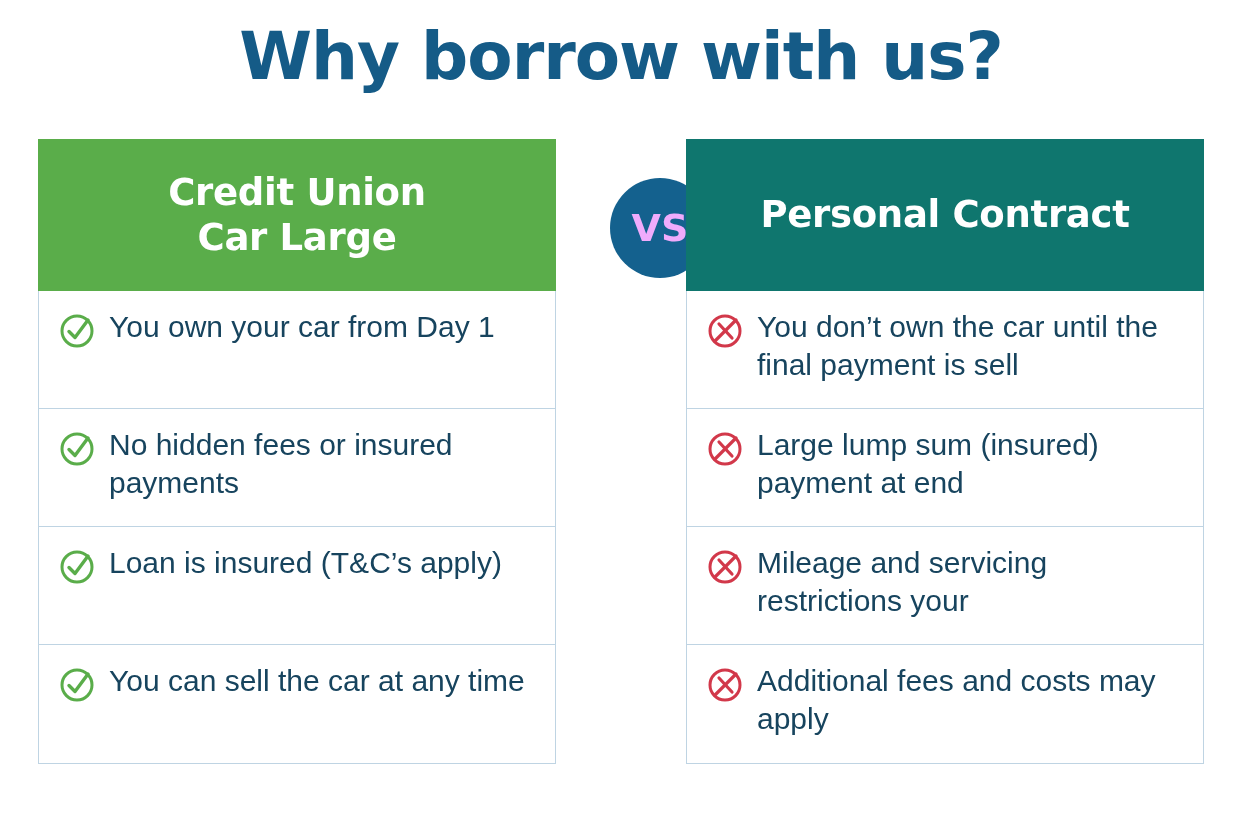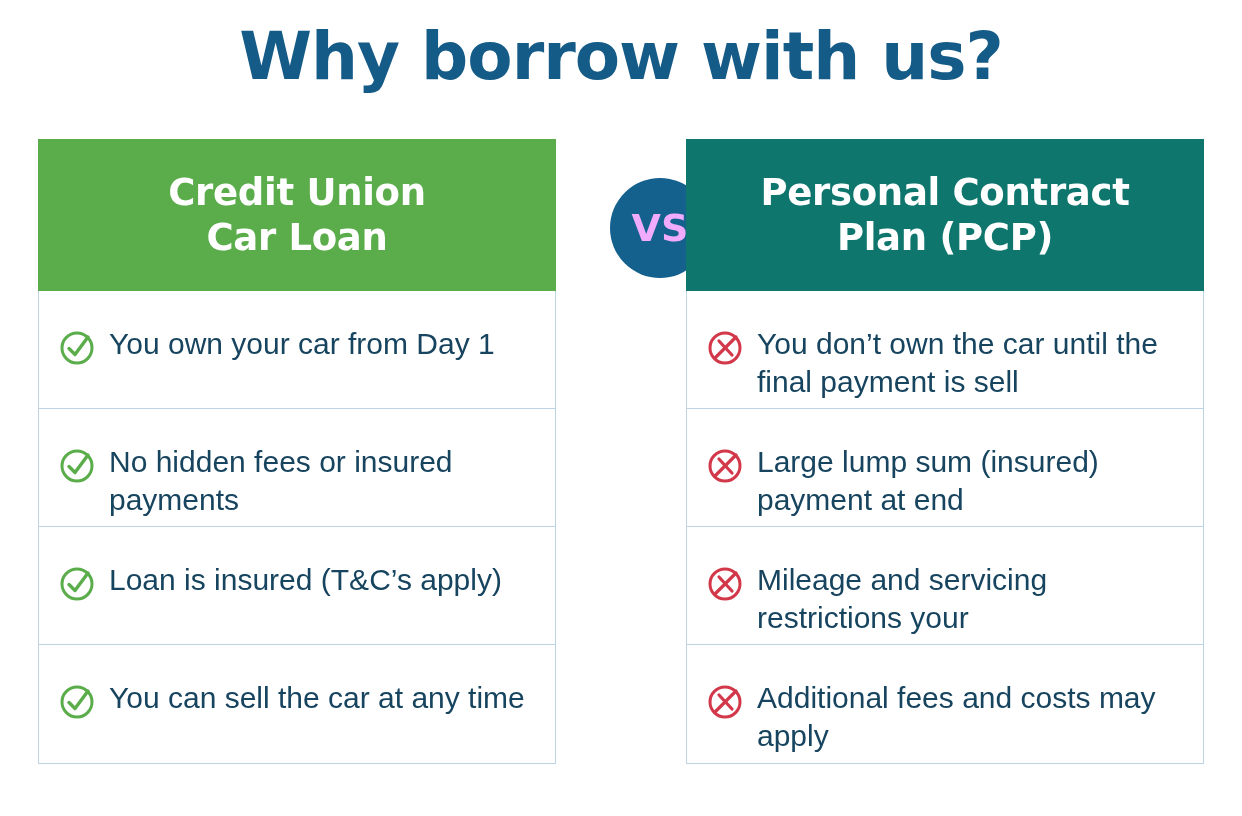--- a/index.html
+++ b/index.html
@@ -73,21 +73,21 @@
   .rows {
     border: 1px solid #bfd4e3;
     border-top: none;
     box-sizing: border-box;
   }
   .row {
     display: flex;
     align-items: flex-start;
     box-sizing: border-box;
     height: 118px;
-    padding: 34px 16px 0 18px;
+    padding: 17px 16px 0 18px;
     border-bottom: 1px solid #bfd4e3;
   }
   .row:last-child { border-bottom: none; }
 
   .row-icon {
     flex: 0 0 auto;
     width: 42px;
     height: 42px;
     margin-right: 10px;
     margin-top: 2px;
@@ -124,21 +124,21 @@
 <div class="page">
 
   <div class="title">Why borrow with us?</div>
 
   <div class="compare">
 
     <div class="column left">
       <div class="col-header green">
         <span>
           <span>Credit Union</span><br>
-          <span>Car Loan</span>
+          <span>Car Large</span>
         </span>
       </div>
       <div class="rows">
 
         <div class="row">
           <span class="row-icon">
             <svg width="42" height="42" viewBox="0 0 42 42">
               <circle cx="20" cy="21" r="15" fill="none" stroke="#5aad4a" stroke-width="3"></circle>
               <path d="M12 21.5 L18 27.5 L31 10" fill="none" stroke="#5aad4a" stroke-width="3.4" stroke-linecap="round" stroke-linejoin="round"></path>
             </svg>
@@ -180,21 +180,20 @@
     </div>
 
     <div class="vs-badge">
       <span>VS</span>
     </div>
 
     <div class="column right">
       <div class="col-header red">
         <span>
           <span>Personal Contract</span><br>
-          <span>Plan (PCP)</span>
         </span>
       </div>
       <div class="rows">
 
         <div class="row">
           <span class="row-icon">
             <svg width="42" height="42" viewBox="0 0 42 42">
               <circle cx="20" cy="21" r="15" fill="none" stroke="#d2384a" stroke-width="3"></circle>
               <path d="M10 31 L31 10" fill="none" stroke="#d2384a" stroke-width="3.2" stroke-linecap="round"></path>
               <path d="M14 14 L27 28" fill="none" stroke="#d2384a" stroke-width="3.2" stroke-linecap="round"></path>

